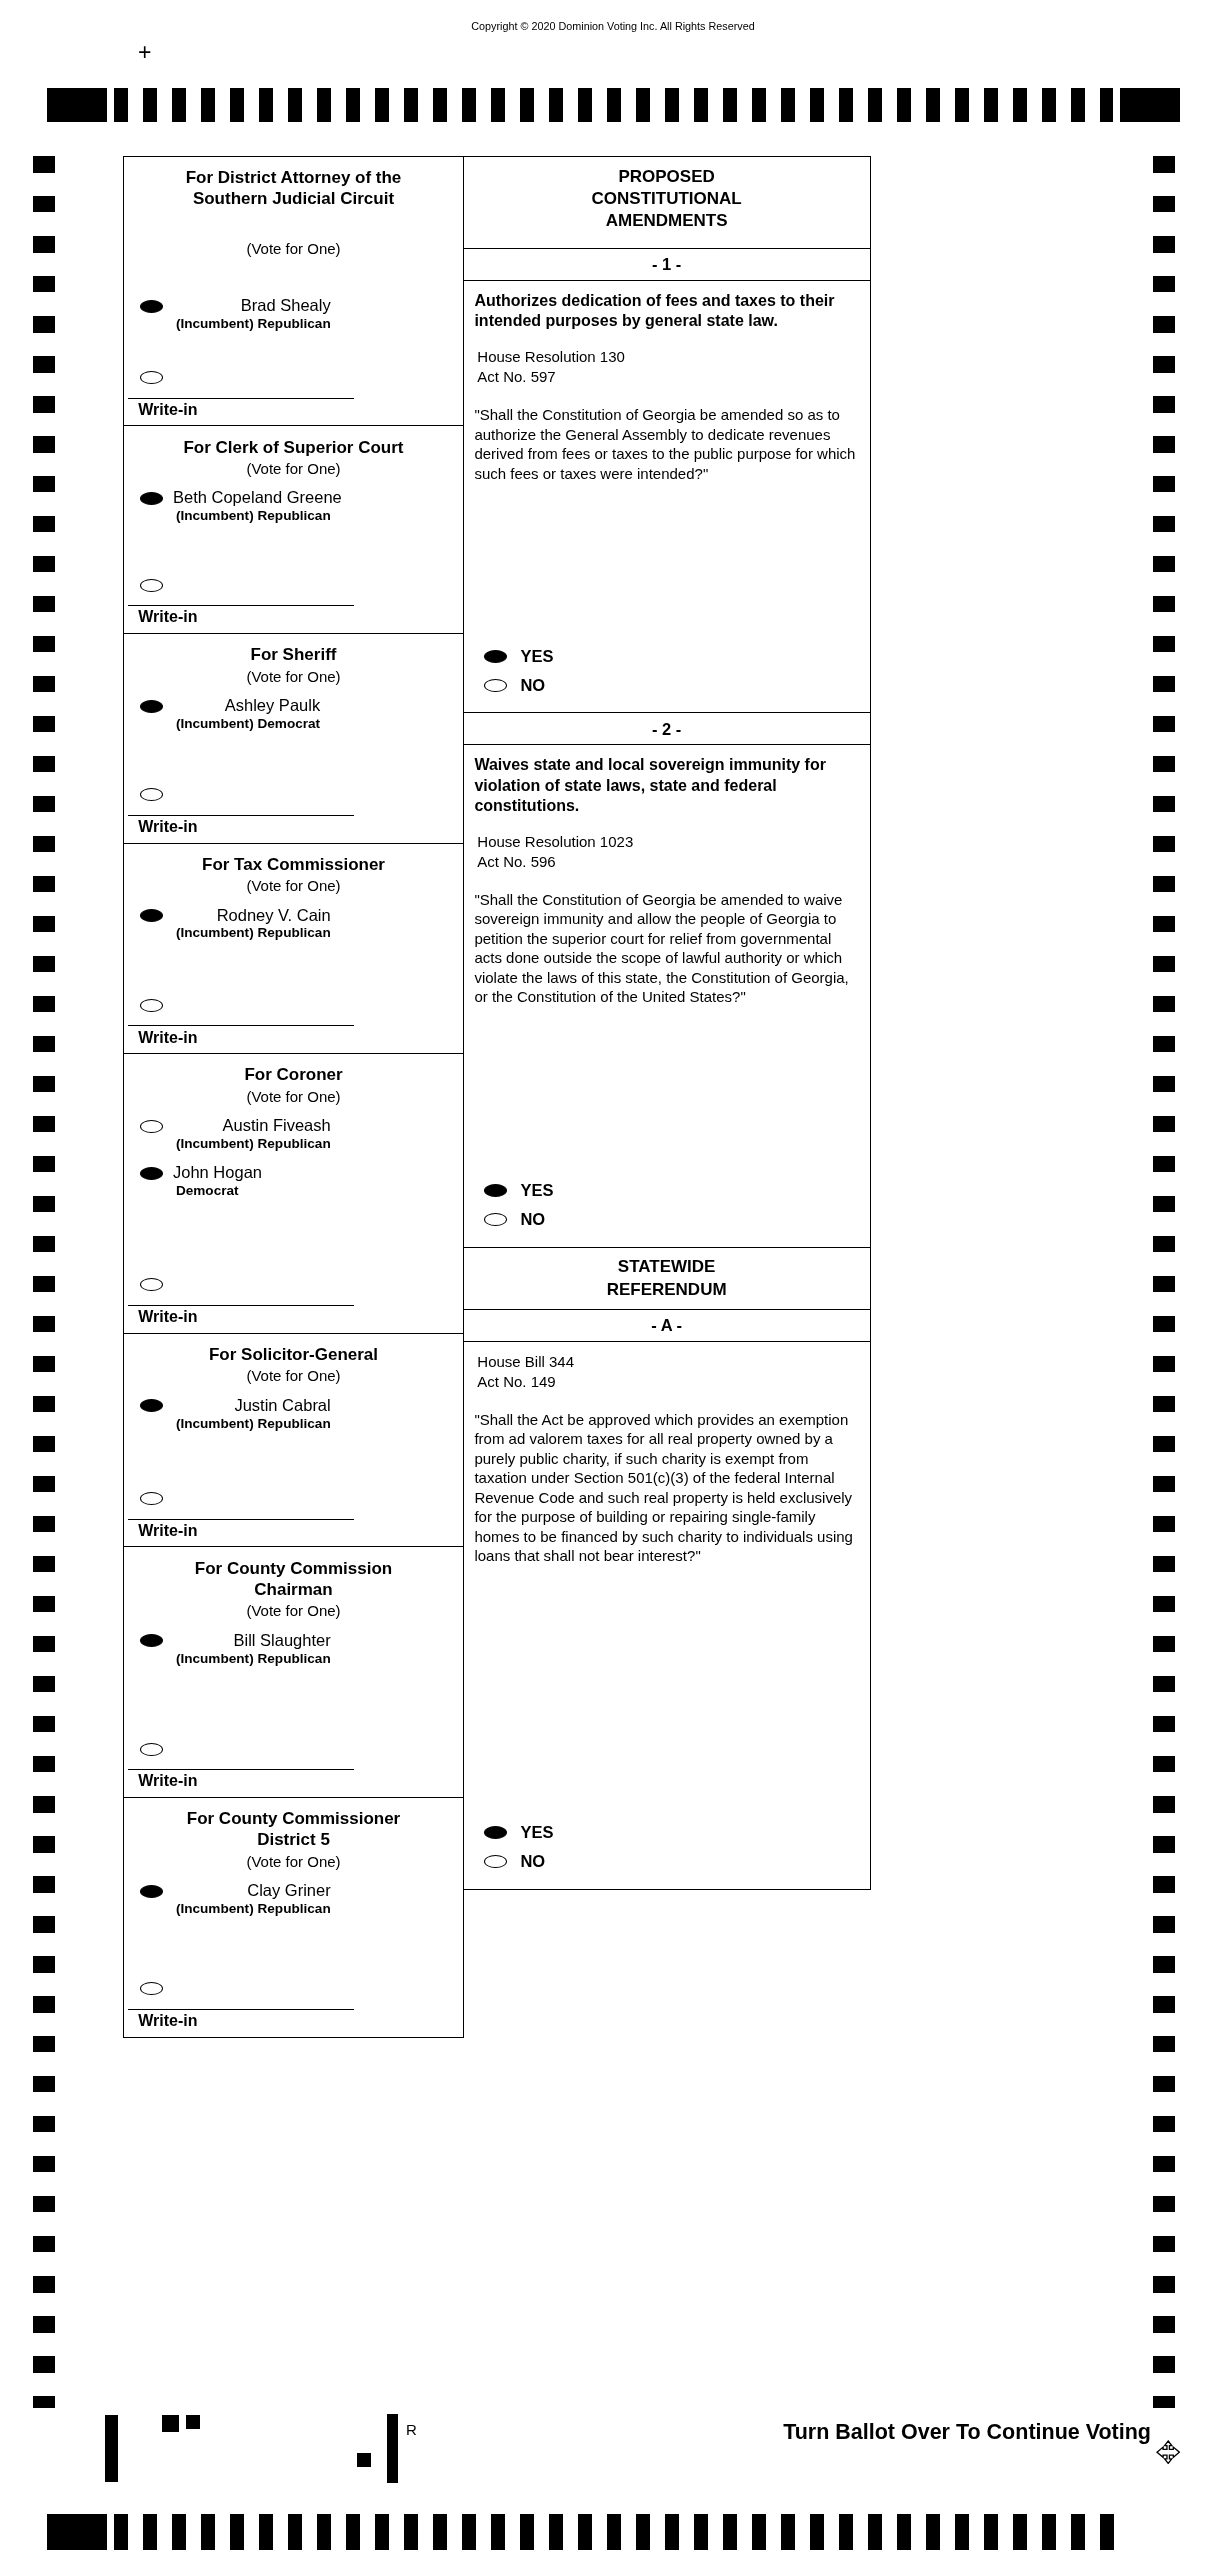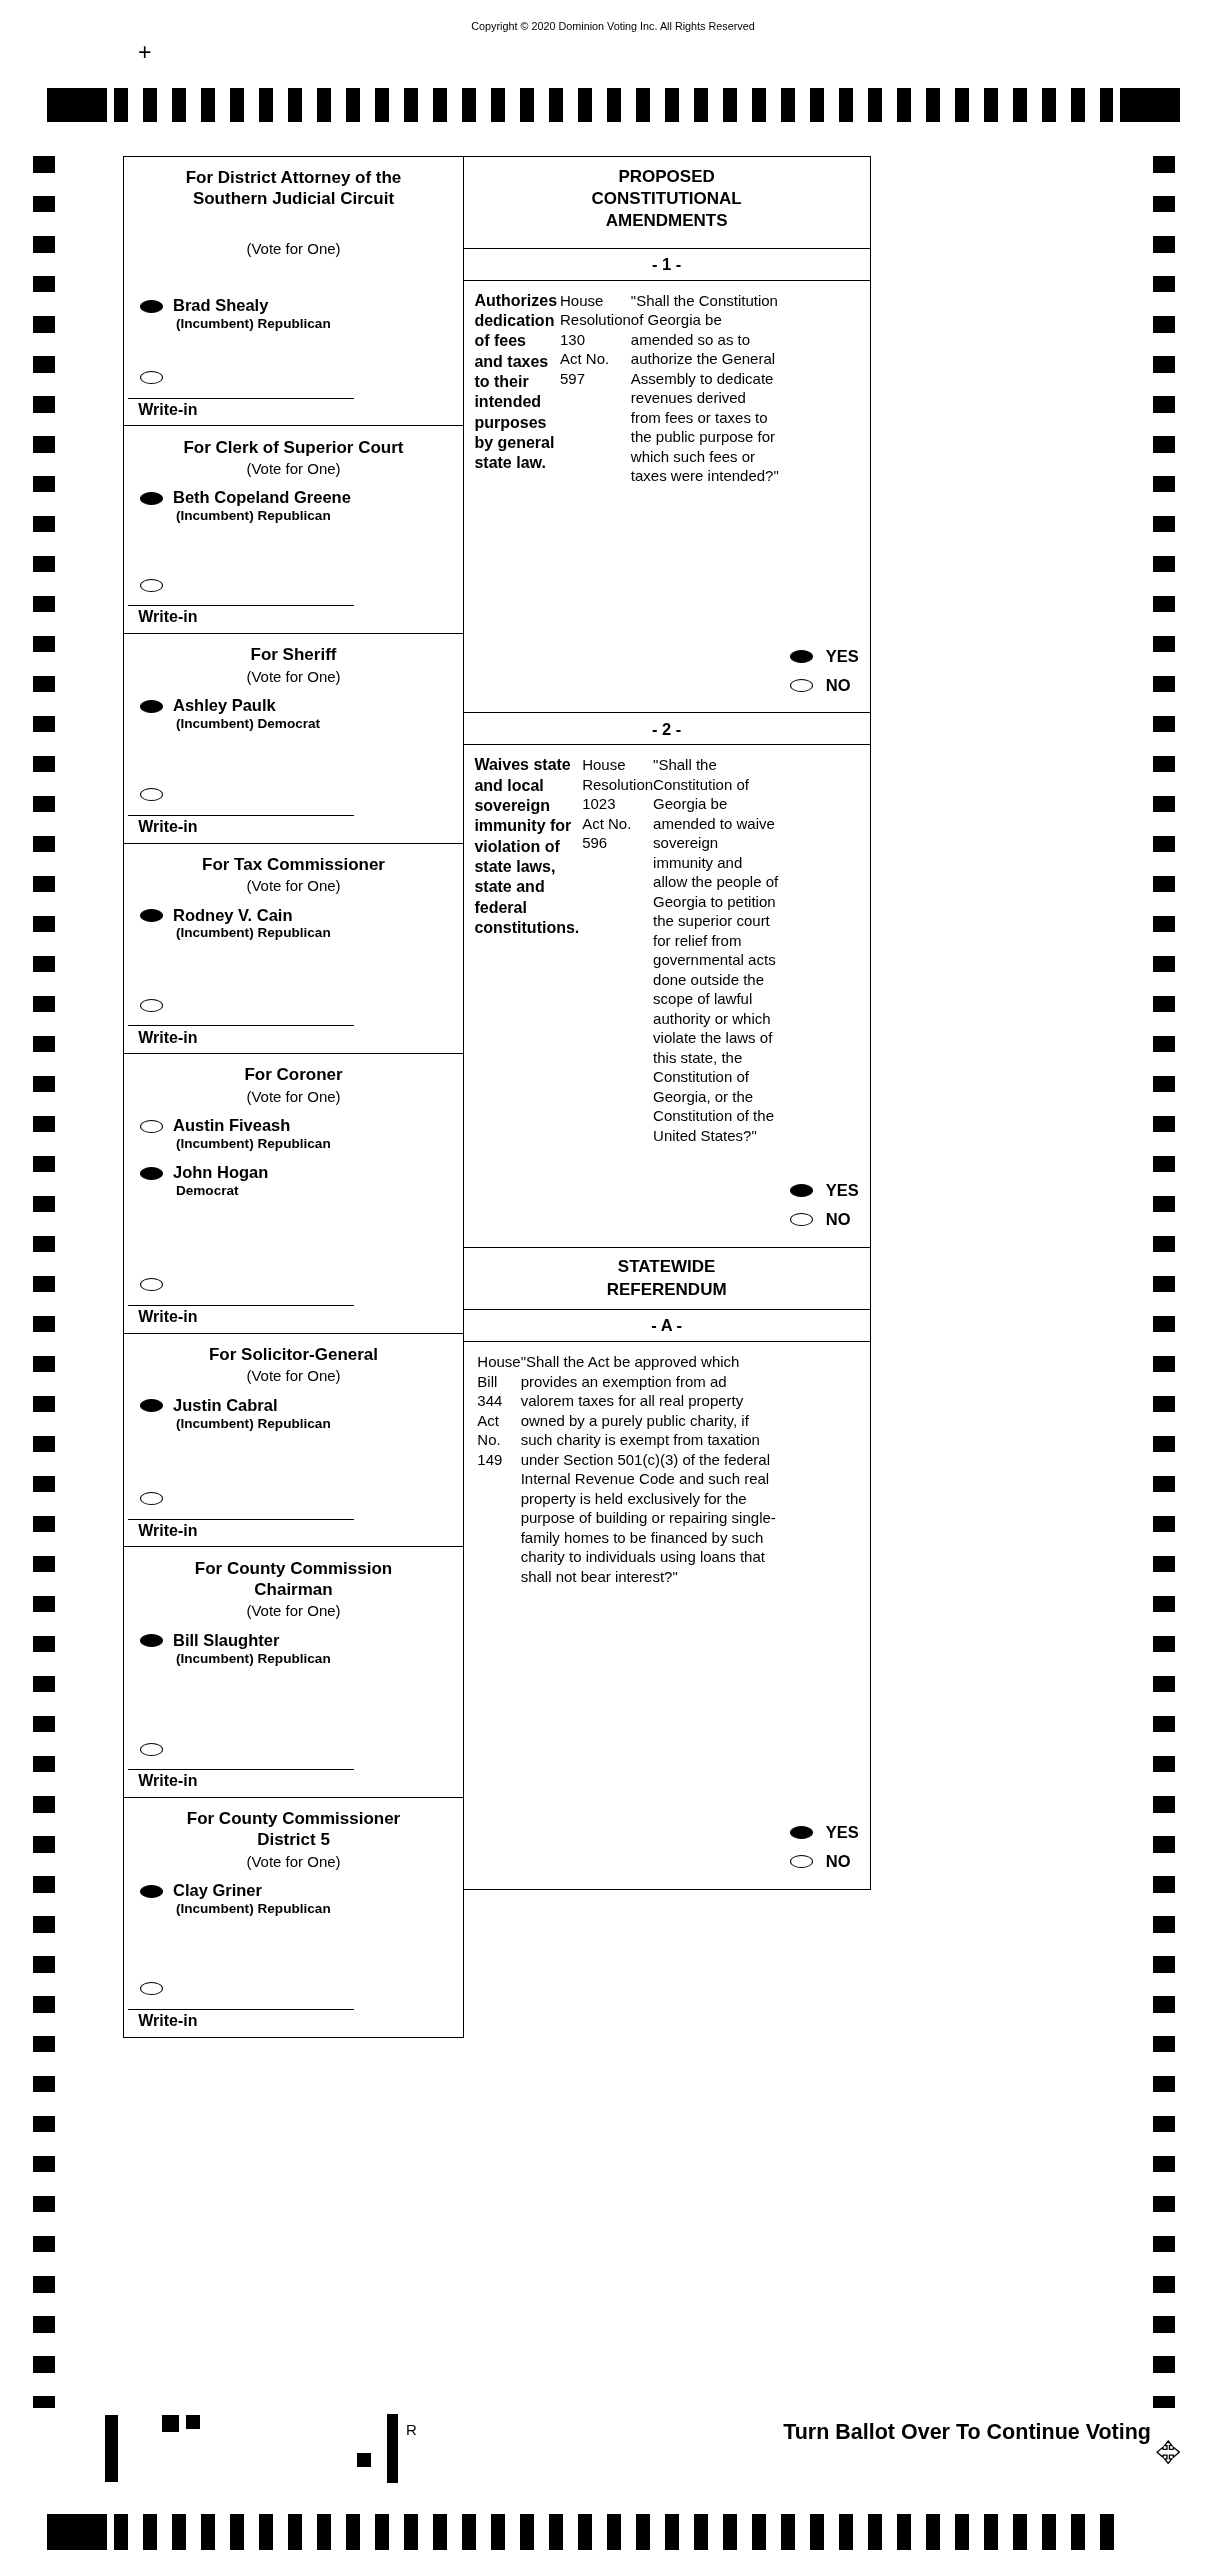--- a/index.html
+++ b/index.html
@@ -42,37 +42,37 @@
   .c7 { min-height:252px; } .c8 { min-height:241px; }
   .contest-title { text-align:center; font-weight:bold; font-size:17px; line-height:1.25;
     white-space:pre-line; padding:2.9px 7.2px 0; }
   .contest-instruction { text-align:center; font-size:15px; padding:2.2px 0 11.5px; }
   .cand { display:flex; align-items:flex-start; padding-left:16px; margin-bottom:10px; }
   .bubble { width:23px; height:13px; border:1.4px solid #000; border-radius:50%;
     display:inline-block; flex:0 0 auto; background:#fff; }
   .bubble.filled { background:#000; }
   .cand .bubble { margin-top:3.6px; }
   .cand-text { margin-left:10px; }
-  .cand-name { font-weight:bold; font-size:16.5px; line-height:1.2; }
+  .cand-name { font-weight:normal; font-size:16.5px; line-height:1.2;text-align:right; }
   .cand-detail { font-weight:bold; font-size:13.6px; line-height:1.25; padding-left:2.9px; }
   .writein-block { margin-top:auto; padding-bottom:5.7px; }
   .writein-block .bubble { margin-left:16px; margin-bottom:11.5px; }
   .writein-line { border-top:1.4px solid #000; width:226px; margin-left:4.3px; }
   .writein-label { font-weight:bold; font-size:16px; margin:2.2px 0 1.4px 14.3px; }
 
   
   .section-head { text-align:center; font-weight:bold; font-size:17px; line-height:1.3;
     white-space:pre-line; padding:8.6px 5.7px; }
   .head-amendments { min-height:93px; }
   .head-referendum { min-height:60px; }
   .measure { display:flex; flex-direction:column; }
   .m-a1 { min-height:466px; } .m-a2 { min-height:536px; } .m-ra { min-height:581px; }
   .m-number { text-align:center; font-weight:bold; font-size:16.5px; padding:6.5px 0 5.7px;
     border-bottom:1.4px solid #000; }
-  .m-body { flex:1; display:flex; flex-direction:row; padding:10px 10.8px 7.2px; }
+  .m-body { flex:1; display:flex; flex-direction:column; padding:10px 10.8px 7.2px; }
   .m-summary { font-weight:bold; font-size:16px; line-height:1.27; margin-bottom:16px; }
   .m-ref { font-size:15px; line-height:1.3; margin-bottom:18.6px; padding-left:2.9px; }
   .m-question { font-size:15px; line-height:1.3; margin-bottom:20px; }
   .m-choices { margin-top:auto; padding-bottom:5.7px; }
   .m-choice { display:flex; align-items:center; padding:5px 0 5px 10px; }
   .m-choice-label { font-weight:bold; font-size:16.5px; margin-left:13px; }
 
   
   .cal { position:absolute; background:#000; }
   .cal-bar-a { left:105px; top:2415px; width:13px; height:67px; }

